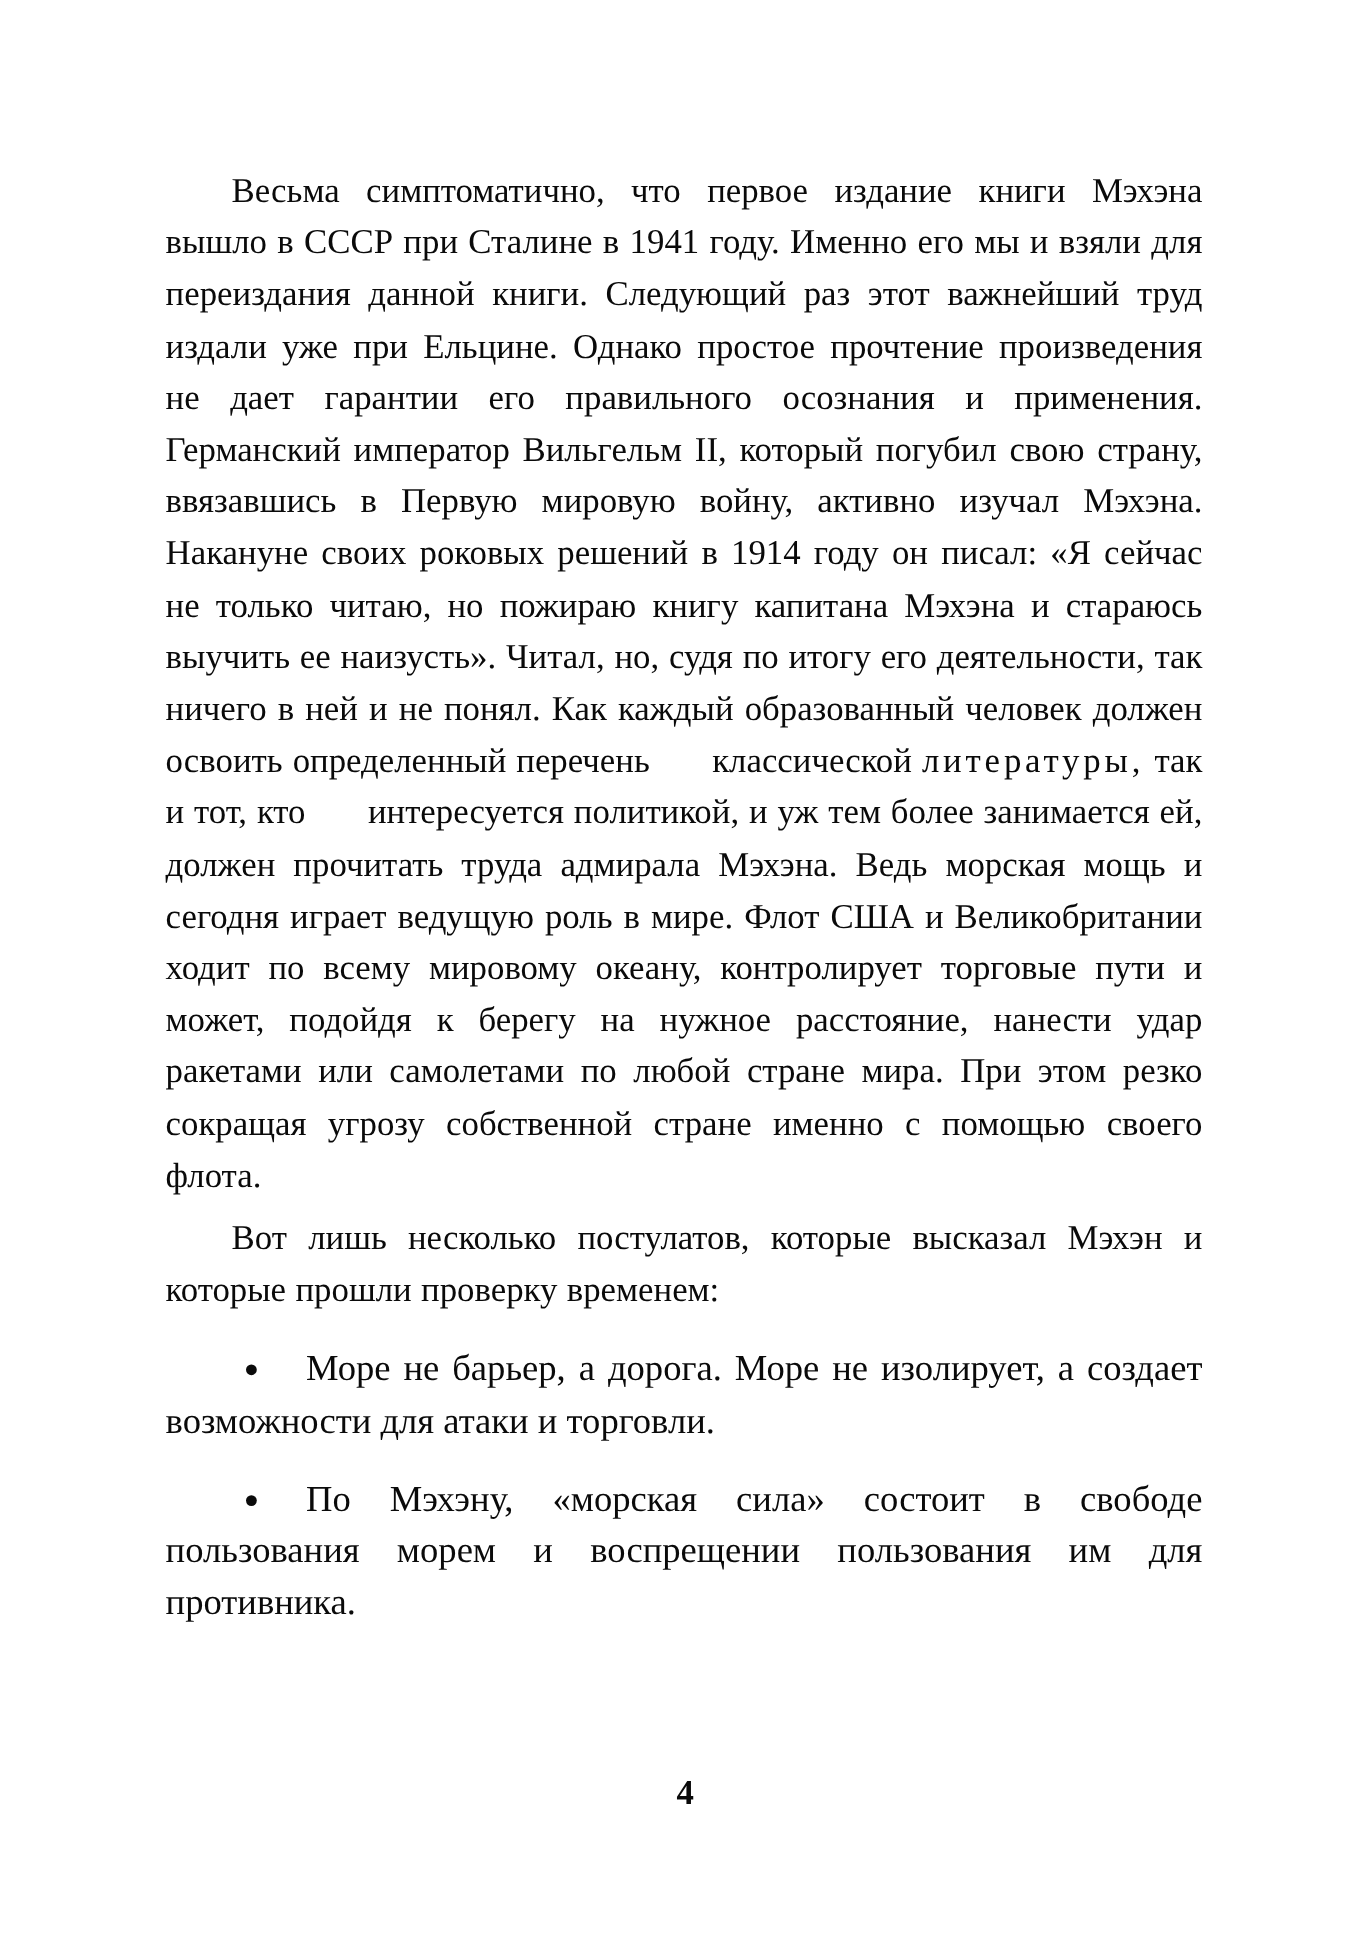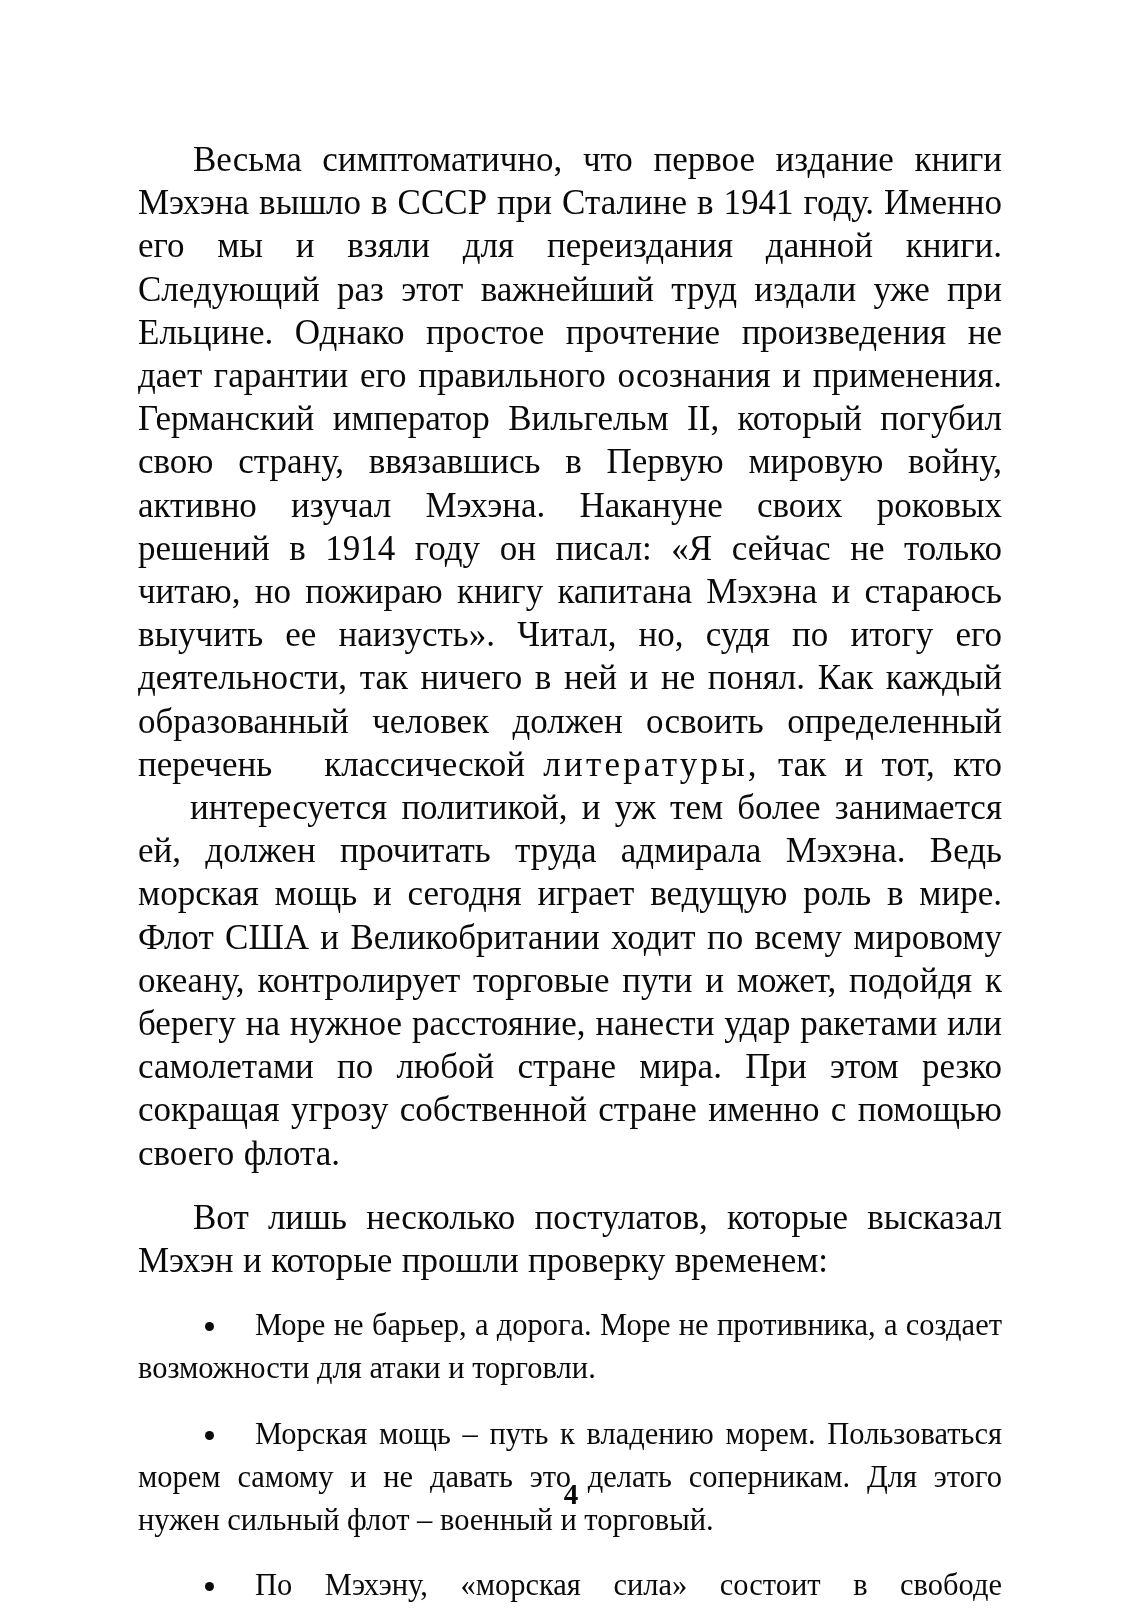--- a/index.html
+++ b/index.html
@@ -24,34 +24,34 @@
   .text-column {
     position: absolute;
     left: 138px;
     top: 138px;
     width: 864px;
   }
 
   
   .para {
     margin: 0;
-    font-size: 35px;
+    font-size: 29px;
     line-height: 43.2px;
     text-align: justify;
     text-justify: inter-word;
     hyphens: manual;
     word-spacing: 0.02em;
   }
 
   .para.indent {
     text-indent: 55px;
   }
 
   .para + .para.indent {
-    margin-top: 21px;
+    margin-top: 9px;
   }
 
   
   .wide-gap {
     display: inline-block;
     width: 52px;
   }
 
   .tracked {
     letter-spacing: 3.2px;
@@ -103,22 +103,21 @@
 
 <div class="page">
 
   <div class="text-column">
 
     <p class="para indent"><span>Весьма симптоматично, что первое издание книги Мэхэна вышло в СССР при Сталине в 1941 году. Именно его мы и взяли для переиздания данной книги. Следующий раз этот важнейший труд издали уже при Ельцине. Однако простое прочтение произведения не дает гарантии его правильного осознания и применения. Германский император Вильгельм II, который погубил свою страну, ввязавшись в Первую мировую войну, активно изучал Мэхэна. Накануне своих роковых решений в 1914 году он писал: «Я сейчас не только читаю, но пожираю книгу капитана Мэхэна и стараюсь выучить ее наизусть». Читал, но, судя по итогу его деятельности, так ничего в ней и не понял. Как каждый образованный человек должен освоить определенный перечень</span><span class="wide-gap"></span><span>классической</span> <span class="tracked">литературы,</span> <span>так и тот, кто</span><span class="wide-gap"></span><span>интересуется политикой, и уж тем более занимается ей, должен прочитать труда адмирала Мэхэна. Ведь морская мощь и сегодня играет ведущую роль в мире. Флот США и Великобритании ходит по всему мировому океану, контролирует торговые пути и может, подойдя к берегу на нужное расстояние, нанести удар ракетами или самолетами по любой стране мира. При этом резко сокращая угрозу собственной стране именно с помощью своего флота.</span></p>
 
     <p class="para indent">Вот лишь несколько постулатов, которые высказал Мэхэн и которые прошли проверку временем:</p>
 
     <ul class="bullet-list">
-      <li class="bullet-item"><span class="bullet-marker"></span><span>Море не барьер, а дорога. Море не противника, а создает возможности для атаки и торговли.</span></li>
-      <li class="bullet-item"><span class="bullet-marker"></span><span>Морская мощь – путь к владению морем. Пользоваться морем самому и не давать это делать соперникам. Для этого нужен сильный флот – военный и торговый.</span></li>
+      <li class="bullet-item"><span class="bullet-marker"></span><span>Море не барьер, а дорога. Море не изолирует, а создает возможности для атаки и торговли.</span></li>
       <li class="bullet-item"><span class="bullet-marker"></span><span>По Мэхэну, «морская сила» состоит в свободе пользования морем и воспрещении пользования им для противника.</span></li>
     </ul>
 
   </div>
 
   <div class="page-number">4</div>
 
 </div>
 
 </body></html>

